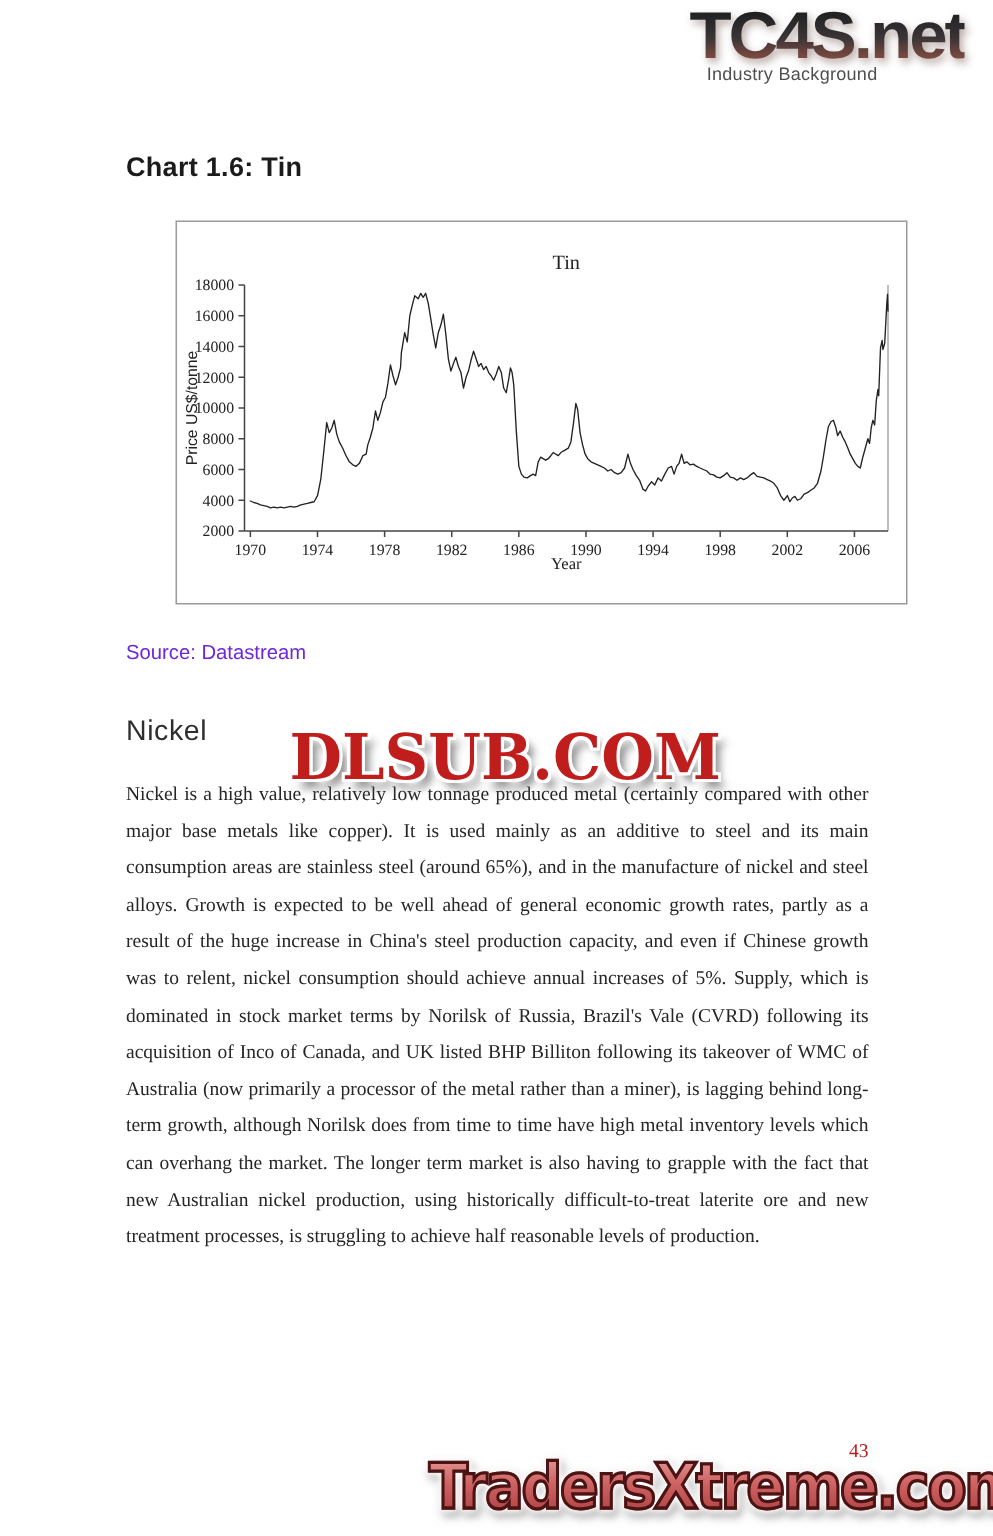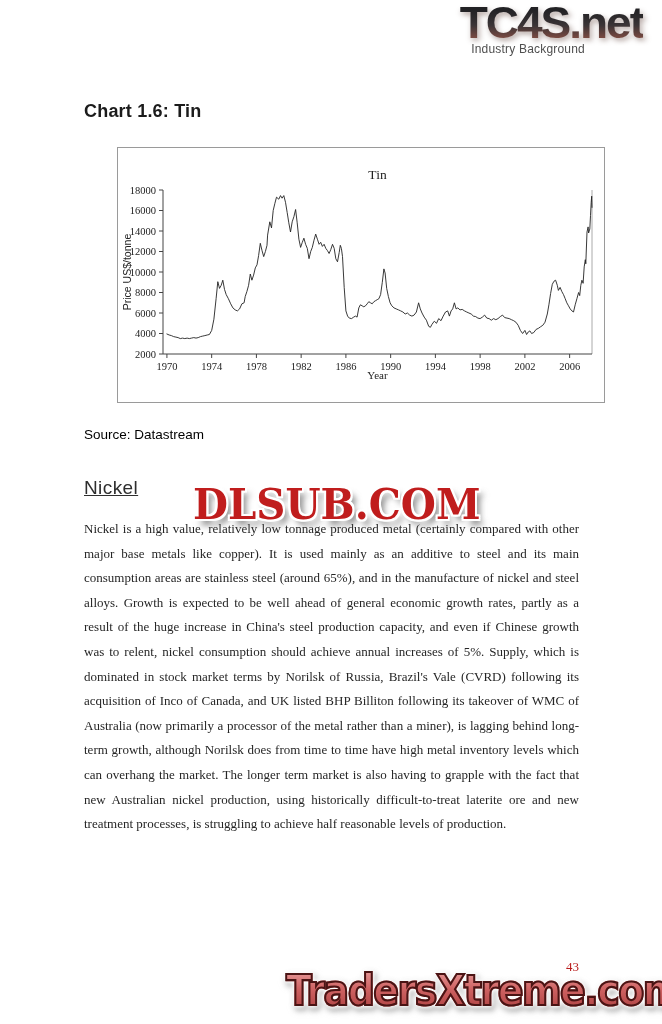--- a/index.html
+++ b/index.html
@@ -24,25 +24,25 @@
     font-size:12px;color:#4f4f4f;letter-spacing:0.2px;white-space:nowrap;
   }
 
   
   .chart-heading{
     position:absolute;left:84px;top:101px;
     font-size:18px;font-weight:bold;color:#1b1b1b;letter-spacing:0.2px;
   }
   .source-note{
     position:absolute;left:84px;top:427px;
-    font-size:13.5px;color:#000000;
+    font-size:13.5px;color:#6d28d9;
   }
   .section-title{
     position:absolute;left:84px;top:477px;
-    font-size:19px;font-weight:normal;color:#2e2e2e;letter-spacing:0.4px;text-decoration:underline;
+    font-size:19px;font-weight:normal;color:#2e2e2e;letter-spacing:0.4px;
   }
 
   
   .chart-box{
     position:absolute;left:85px;top:147px;width:488px;height:256px;
     border:1px solid #9a9a9a;background:#fff;box-sizing:border-box;margin-left:32px;
   }
   .chart-box svg{display:block;}
 
   

